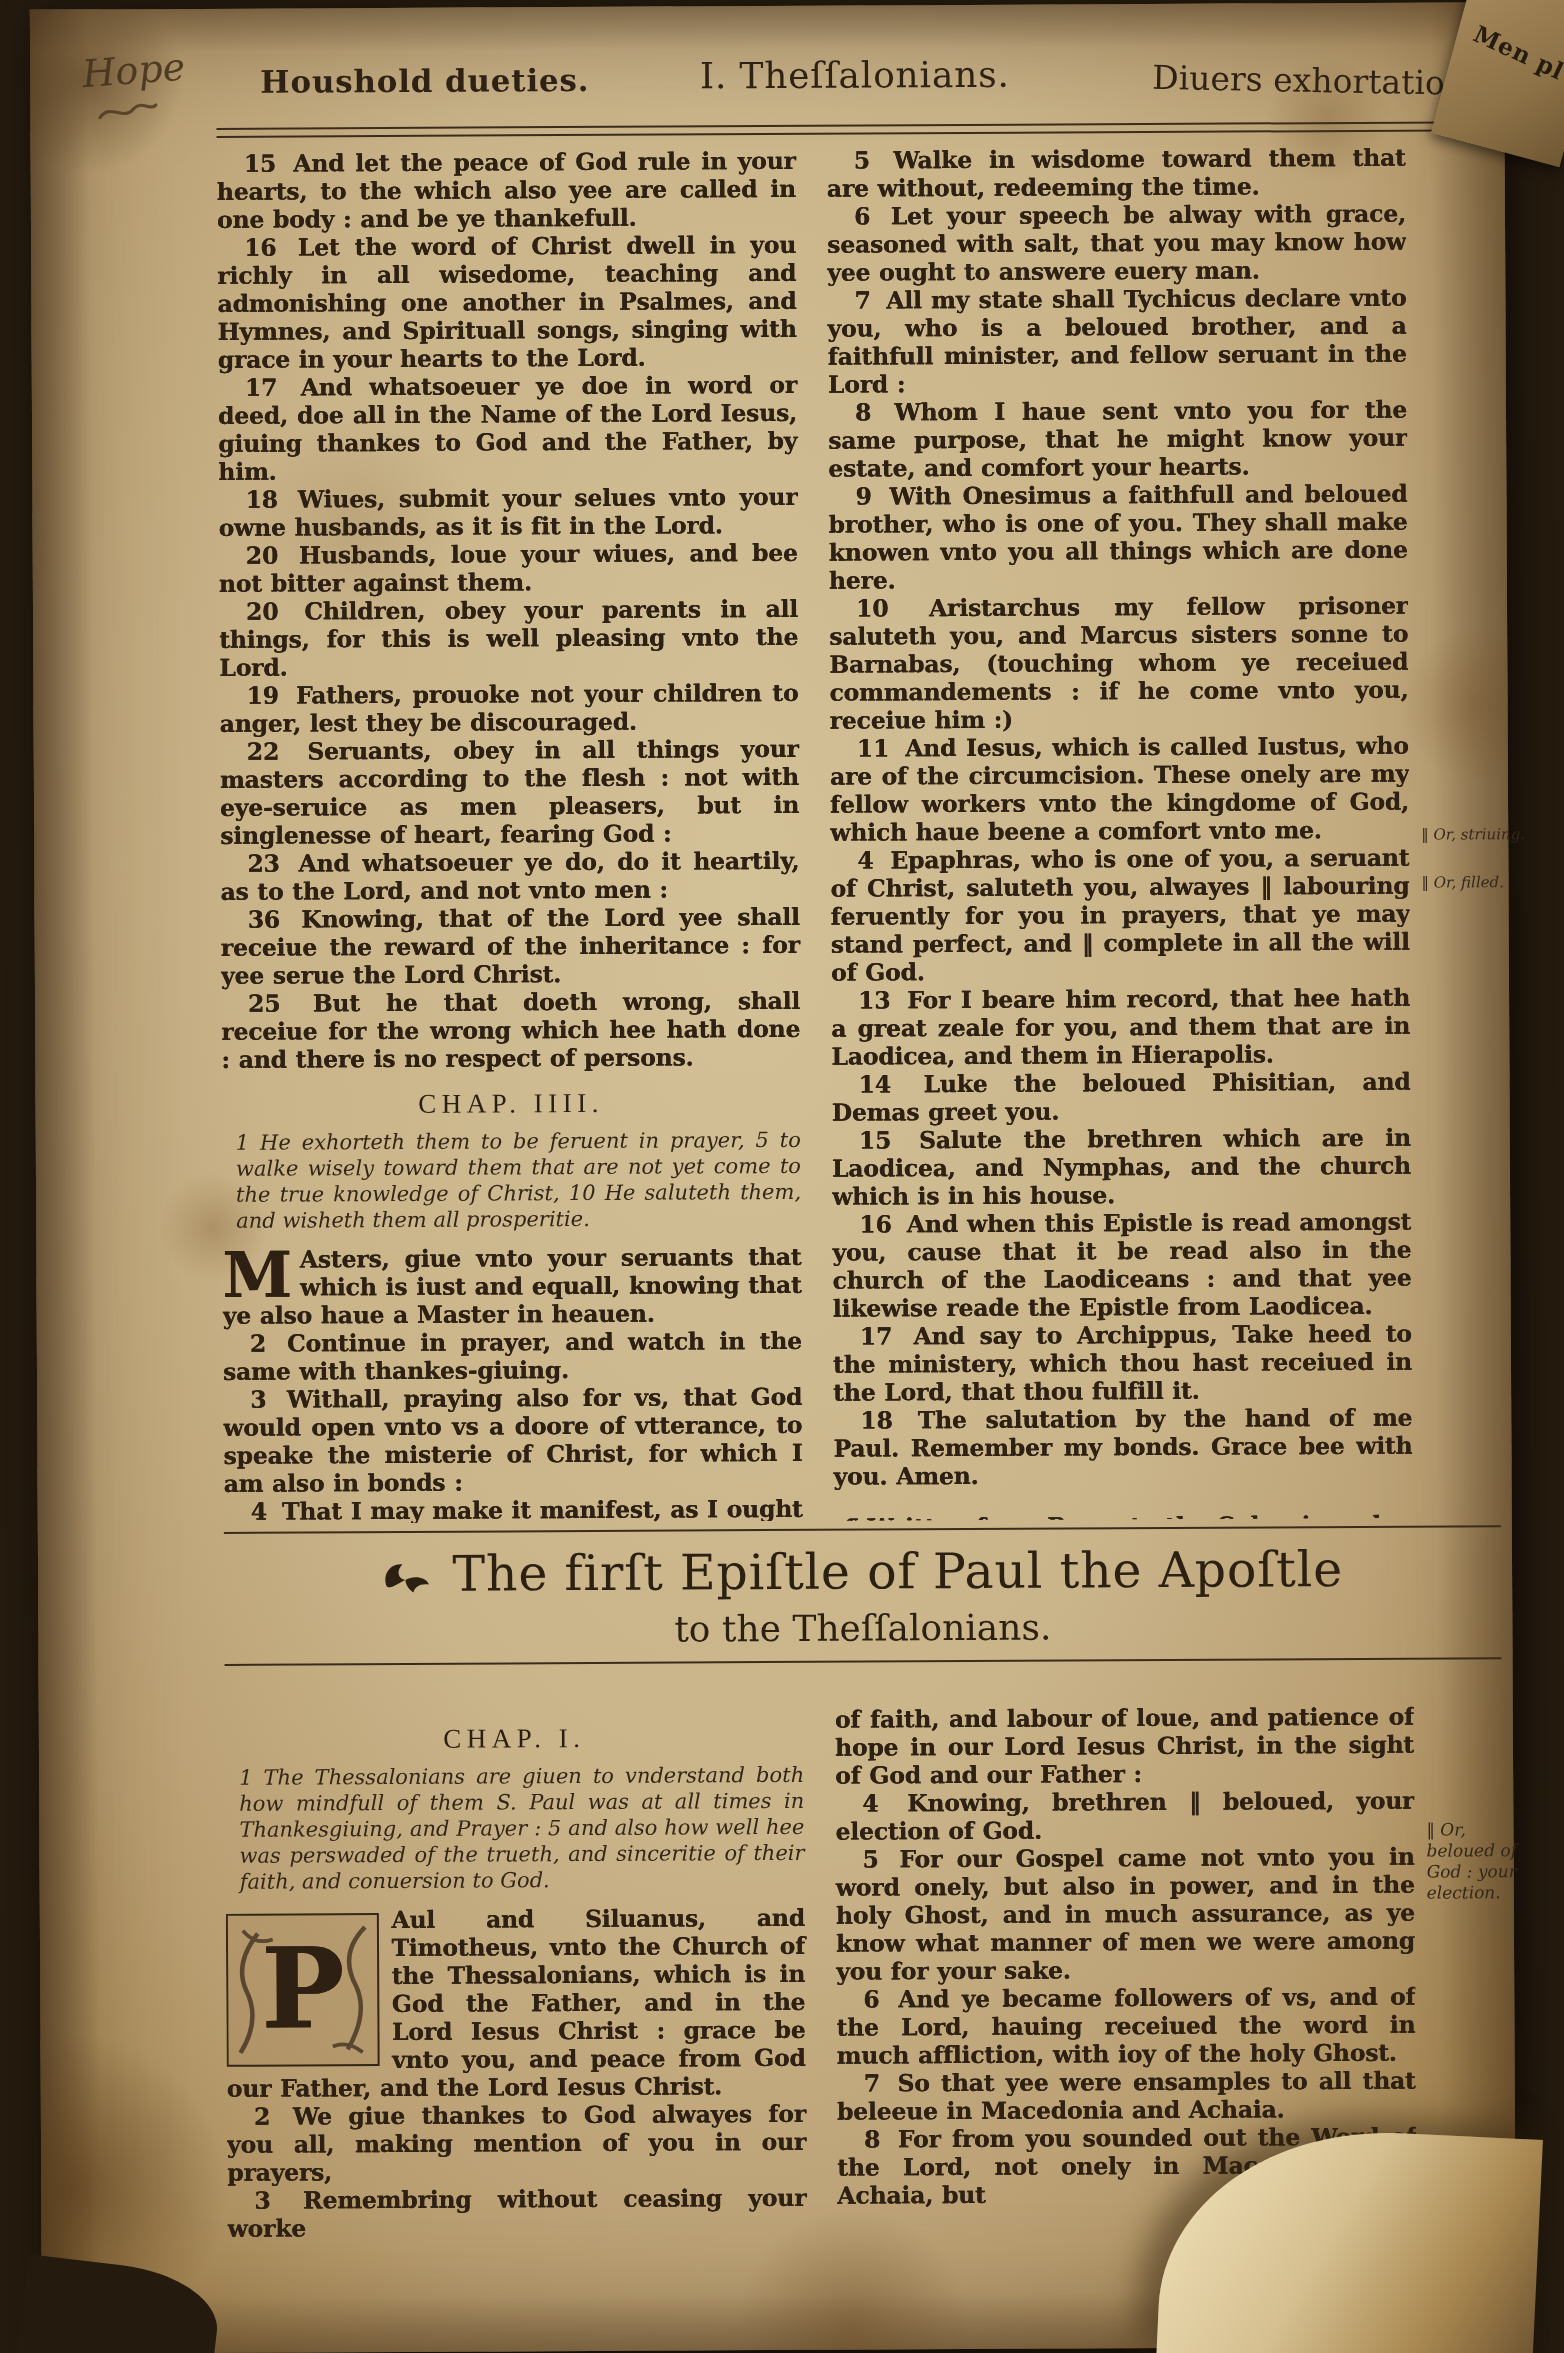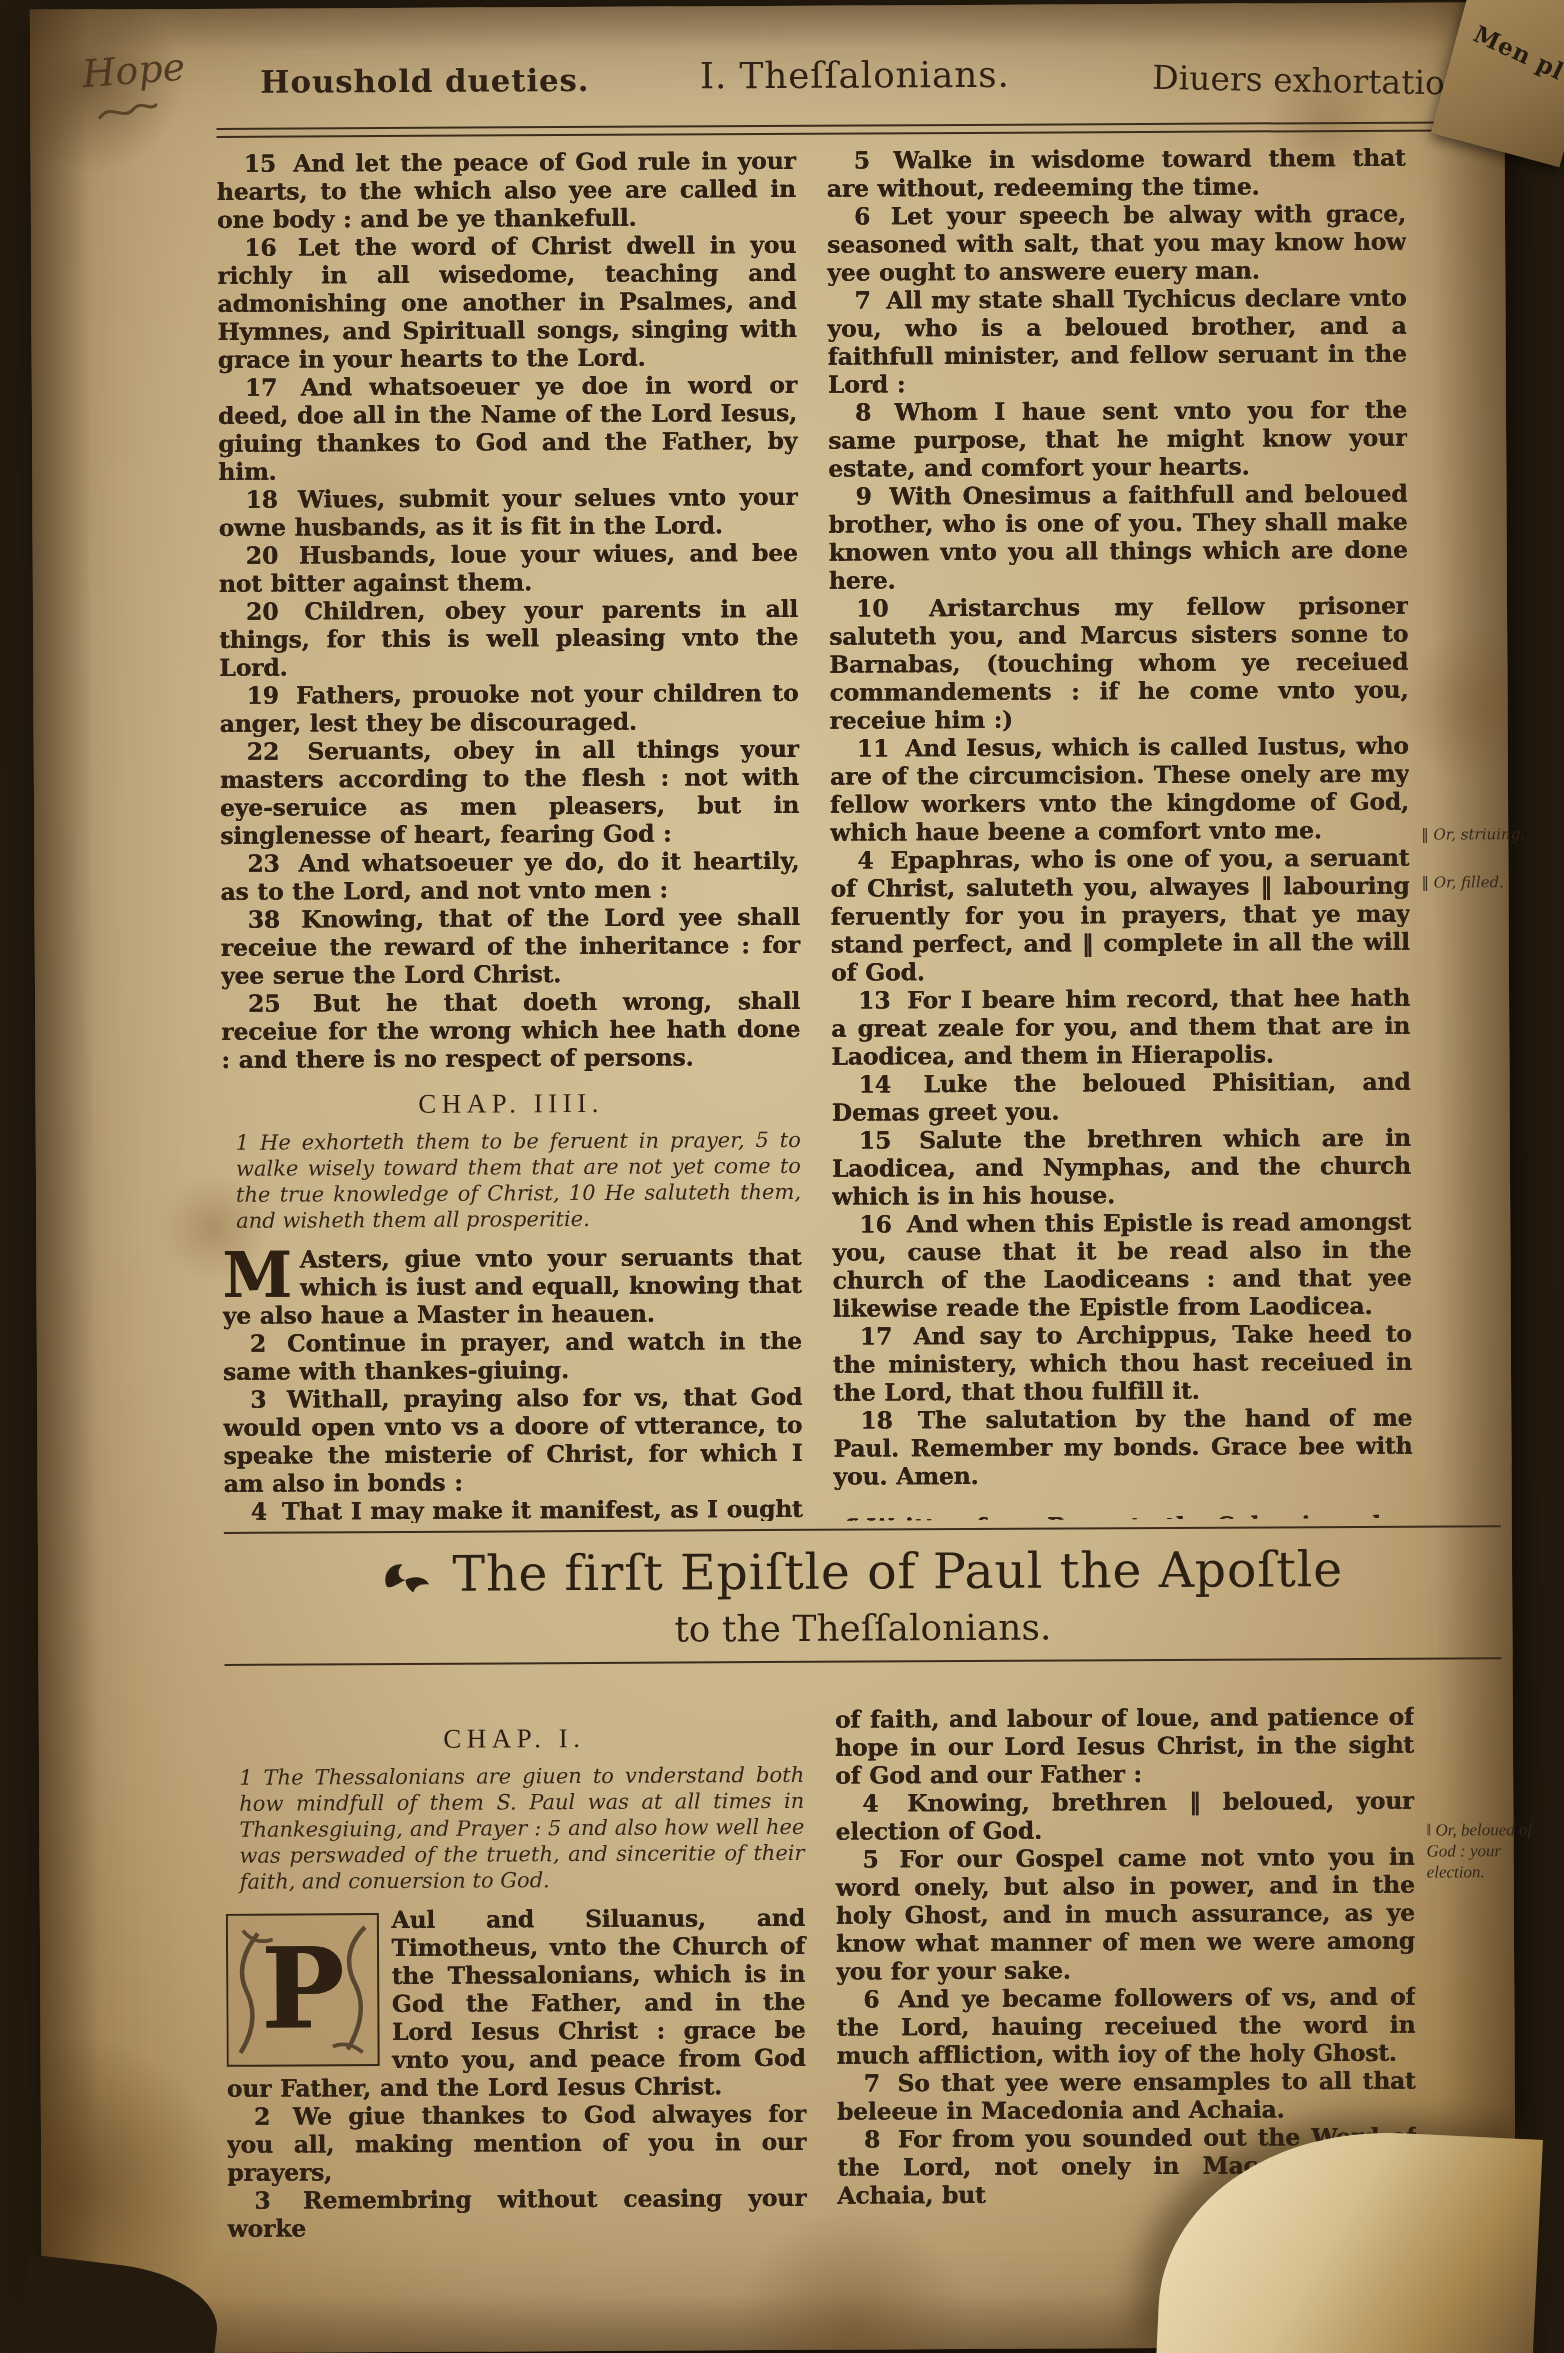--- a/index.html
+++ b/index.html
@@ -74,21 +74,21 @@
 
   .dropcap-m { float:left; font-size:63px; line-height:49px; padding:4.7px 7.8px 0 0; font-weight:bold; }
 
   .colophon { margin-top:22px; text-align:center; font-size:23.5px; line-height:30px;
     font-weight:bold; text-indent:0; text-shadow:0.2px 0 0 currentColor; }
 
   
   .mnotes-top { position:absolute; left:1387px; top:820px; width:108px; }
   .mnote { font-style:italic; font-size:15px; line-height:24px; color:#33261a; margin-bottom:23.5px; }
   .mnote-thess { position:absolute; left:1387px; top:1817px; width:111px;
-    font-style:italic; font-size:17px; line-height:21px; color:#33261a;font-family:Liberation Serif, serif; }
+    font-style:italic; font-size:17px; line-height:21px; color:#33261a; }
 
   
   .title-block { position:absolute; left:186px; top:1523px; width:1277px;
     border-top:2.3px solid #3a2b1b; border-bottom:2.3px solid #3a2b1b;
     padding:14px 0 12.5px; text-align:center; color:#2c2013; }
   .title-line1 { font-size:49px; letter-spacing:0.8px; line-height:55px; }
   .title-line1 svg { vertical-align:-4.7px; margin-right:20.3px; }
   .title-line2 { font-size:36px; margin-top:7.8px; line-height:41px; }
 
   
@@ -132,21 +132,21 @@
 
         <p class="verse"><span class="vnum">15</span> <span class="vtext">And let the peace of God rule in your hearts, to the which also yee are called in one body : and be ye thankefull.</span></p>
             <p class="verse"><span class="vnum">16</span> <span class="vtext">Let the word of Christ dwell in you richly in all wisedome, teaching and admonishing one another in Psalmes, and Hymnes, and Spirituall songs, singing with grace in your hearts to the Lord.</span></p>
             <p class="verse"><span class="vnum">17</span> <span class="vtext">And whatsoeuer ye doe in word or deed, doe all in the Name of the Lord Iesus, giuing thankes to God and the Father, by him.</span></p>
             <p class="verse"><span class="vnum">18</span> <span class="vtext">Wiues, submit your selues vnto your owne husbands, as it is fit in the Lord.</span></p>
             <p class="verse"><span class="vnum">20</span> <span class="vtext">Husbands, loue your wiues, and bee not bitter against them.</span></p>
             <p class="verse"><span class="vnum">20</span> <span class="vtext">Children, obey your parents in all things, for this is well pleasing vnto the Lord.</span></p>
             <p class="verse"><span class="vnum">19</span> <span class="vtext">Fathers, prouoke not your children to anger, lest they be discouraged.</span></p>
             <p class="verse"><span class="vnum">22</span> <span class="vtext">Seruants, obey in all things your masters according to the flesh : not with eye-seruice as men pleasers, but in singlenesse of heart, fearing God :</span></p>
             <p class="verse"><span class="vnum">23</span> <span class="vtext">And whatsoeuer ye do, do it heartily, as to the Lord, and not vnto men :</span></p>
-            <p class="verse"><span class="vnum">38</span> <span class="vtext">Knowing, that of the Lord yee shall receiue the reward of the inheritance : for yee serue the Lord Christ.</span></p>
+            <p class="verse"><span class="vnum">36</span> <span class="vtext">Knowing, that of the Lord yee shall receiue the reward of the inheritance : for yee serue the Lord Christ.</span></p>
             <p class="verse"><span class="vnum">25</span> <span class="vtext">But he that doeth wrong, shall receiue for the wrong which hee hath done : and there is no respect of persons.</span></p>
           </div>
         <h3 class="chap-heading">CHAP. IIII.</h3>
         <p class="argument">1 He exhorteth them to be feruent in prayer, 5 to walke wisely toward them that are not yet come to the true knowledge of Christ, 10 He saluteth them, and wisheth them all prosperitie.</p>
         <p class="verse no-indent"><span class="dropcap-m">M</span><span class="vtext">Asters, giue vnto your seruants that which is iust and equall, knowing that ye also haue a Master in heauen.</span></p>
         <div>
 
         <p class="verse"><span class="vnum">2</span> <span class="vtext">Continue in prayer, and watch in the same with thankes-giuing.</span></p>
             <p class="verse"><span class="vnum">3</span> <span class="vtext">Withall, praying also for vs, that God would open vnto vs a doore of vtterance, to speake the misterie of Christ, for which I am also in bonds :</span></p>
             <p class="verse"><span class="vnum">4</span> <span class="vtext">That I may make it manifest, as I ought to speake.</span></p>

